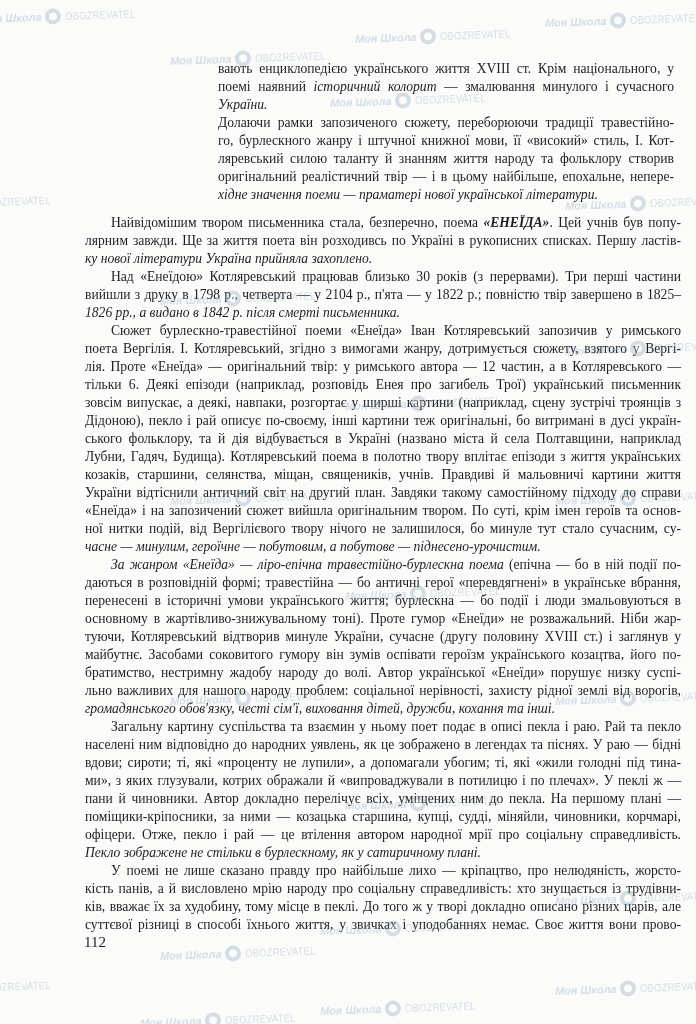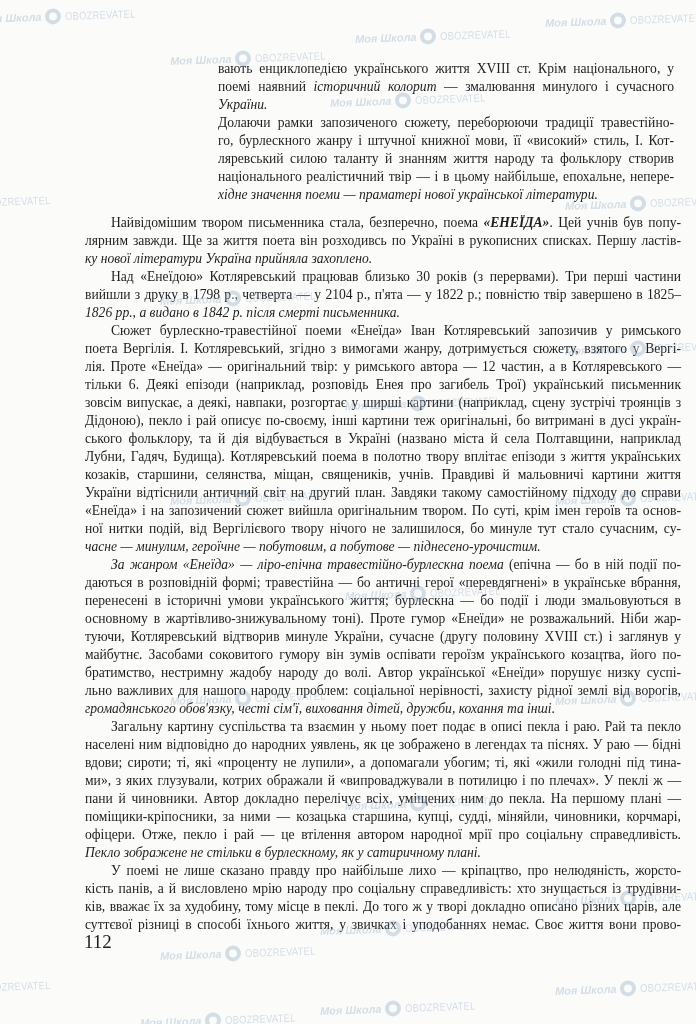--- a/index.html
+++ b/index.html
@@ -19,21 +19,21 @@
     text-align: justify;
     text-align-last: justify;
     overflow: visible;
   }
   .line.last { text-align-last: left; font-style: italic; }
   .box-line { left: 218px; width: 456px; }
   .body-line { left: 85px; width: 596px; }
   .indent { left: 111px; width: 570px; }
   .page-number {
     position: absolute; left: 84px; top: 933px;
-    font-size: 19px; line-height: 18px;
+    font-size: 15px; line-height: 18px;
   }
   .wm {
     position: absolute;
     display: flex; align-items: center; gap: 4px;
     opacity: 0.28;
     pointer-events: none;
     transform: rotate(-2deg);
     white-space: nowrap;
   }
   .wm .wm-school {
@@ -62,21 +62,21 @@
 
 <div class="page">
 
   <div>
     <div class="line box-line" style="top:60px">вають енциклопедією українського життя XVIII ст. Крім національного, у</div>
     <div class="line box-line" style="top:78px"><span>поемі наявний </span><i>історичний колорит</i><span> — змалювання минулого і сучасного</span></div>
     <div class="line box-line last" style="top:96px">України.</div>
     <div class="line box-line" style="top:114px">Долаючи рамки запозиченого сюжету, переборюючи традиції травестійно-</div>
     <div class="line box-line" style="top:132px">го, бурлескного жанру і штучної книжної мови, її «високий» стиль, І. Кот-</div>
     <div class="line box-line" style="top:150px">ляревський силою таланту й знанням життя народу та фольклору створив</div>
-    <div class="line box-line" style="top:168px">національного реалістичний твір — і в цьому найбільше, епохальне, непере-</div>
+    <div class="line box-line" style="top:168px">оригінальний реалістичний твір — і в цьому найбільше, епохальне, непере-</div>
     <div class="line box-line last" style="top:186px">хідне значення поеми — праматері нової української літератури.</div>
   </div>
 
   <div>
     <div class="line indent" style="top:214px"><span>Найвідомішим твором письменника стала, безперечно, поема </span><b><i>«ЕНЕЇДА»</i></b><span>. Цей учнів був попу-</span></div>
     <div class="line body-line" style="top:232px">лярним завжди. Ще за життя поета він розходивсь по Україні в рукописних списках. Першу ластів-</div>
     <div class="line body-line last" style="top:250px">ку нової літератури Україна прийняла захоплено.</div>
     <div class="line indent" style="top:268px">Над «Енеїдою» Котляревський працював близько 30 років (з перервами). Три перші частини</div>
     <div class="line body-line" style="top:286px">вийшли з друку в 1798 р., четверта — у 2104 р., п'ята — у 1822 р.; повністю твір завершено в 1825–</div>
     <div class="line body-line last" style="top:304px">1826 рр., а видано в 1842 р. після смерті письменника.</div>

